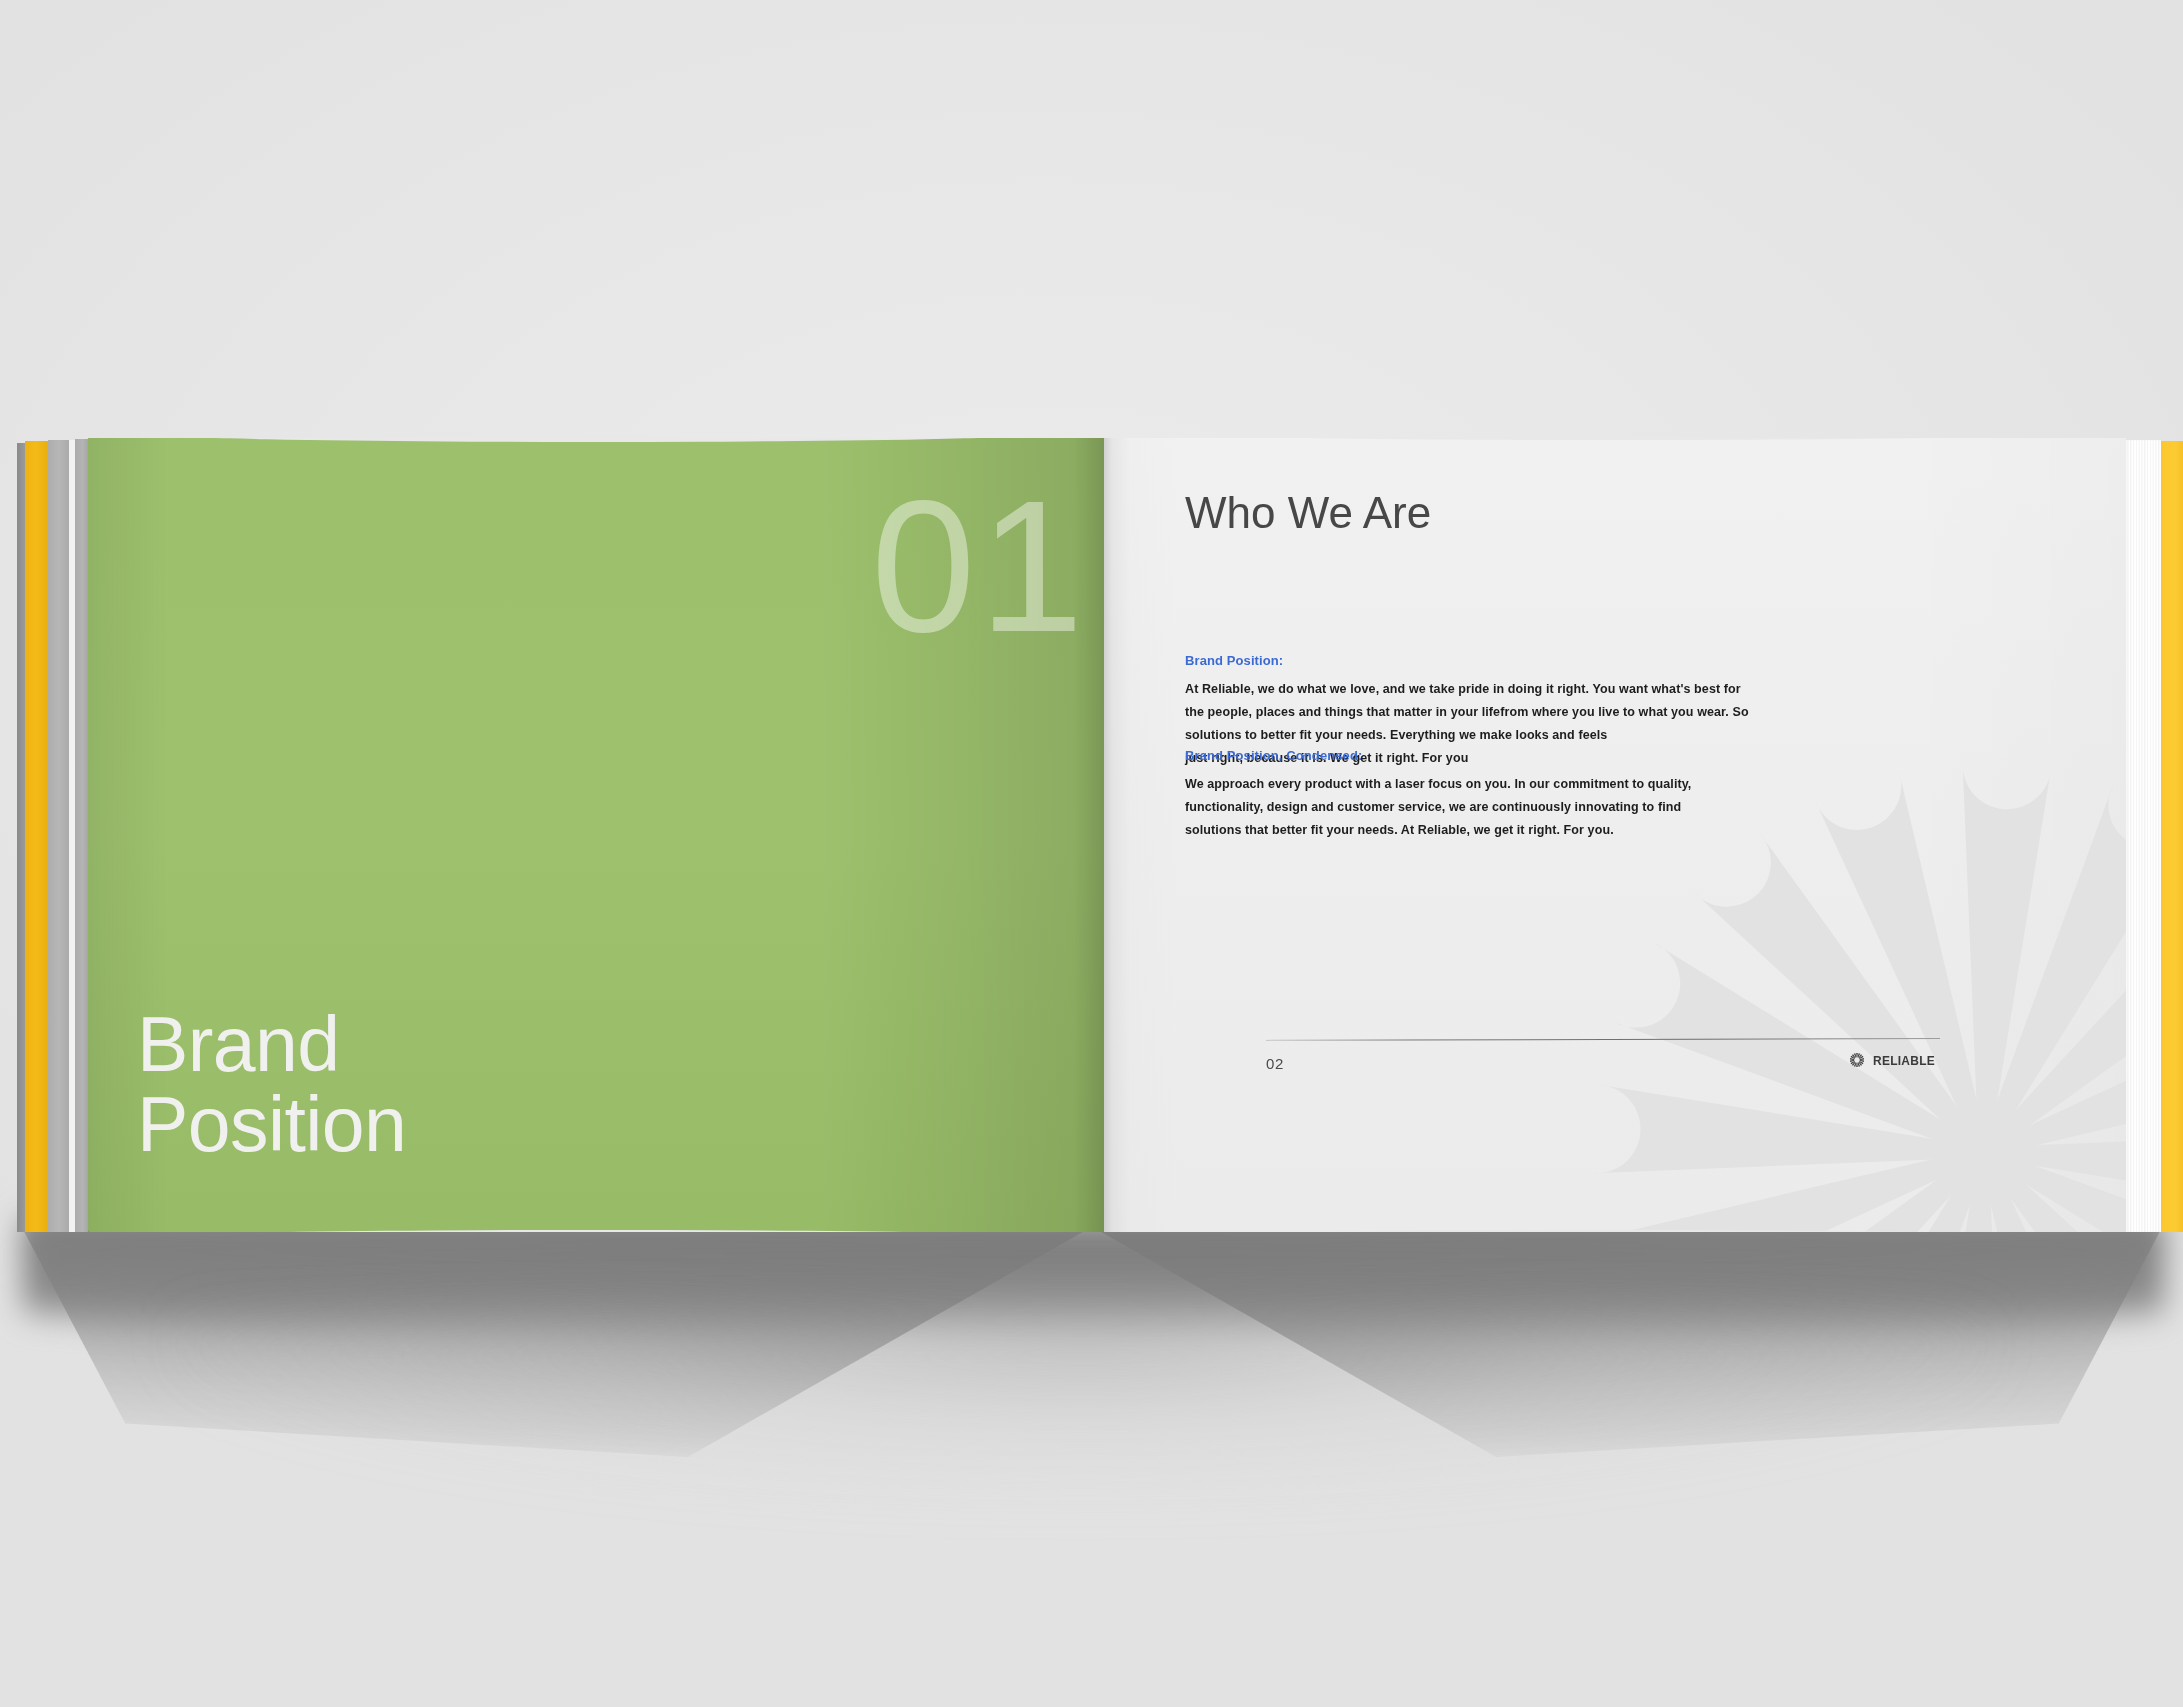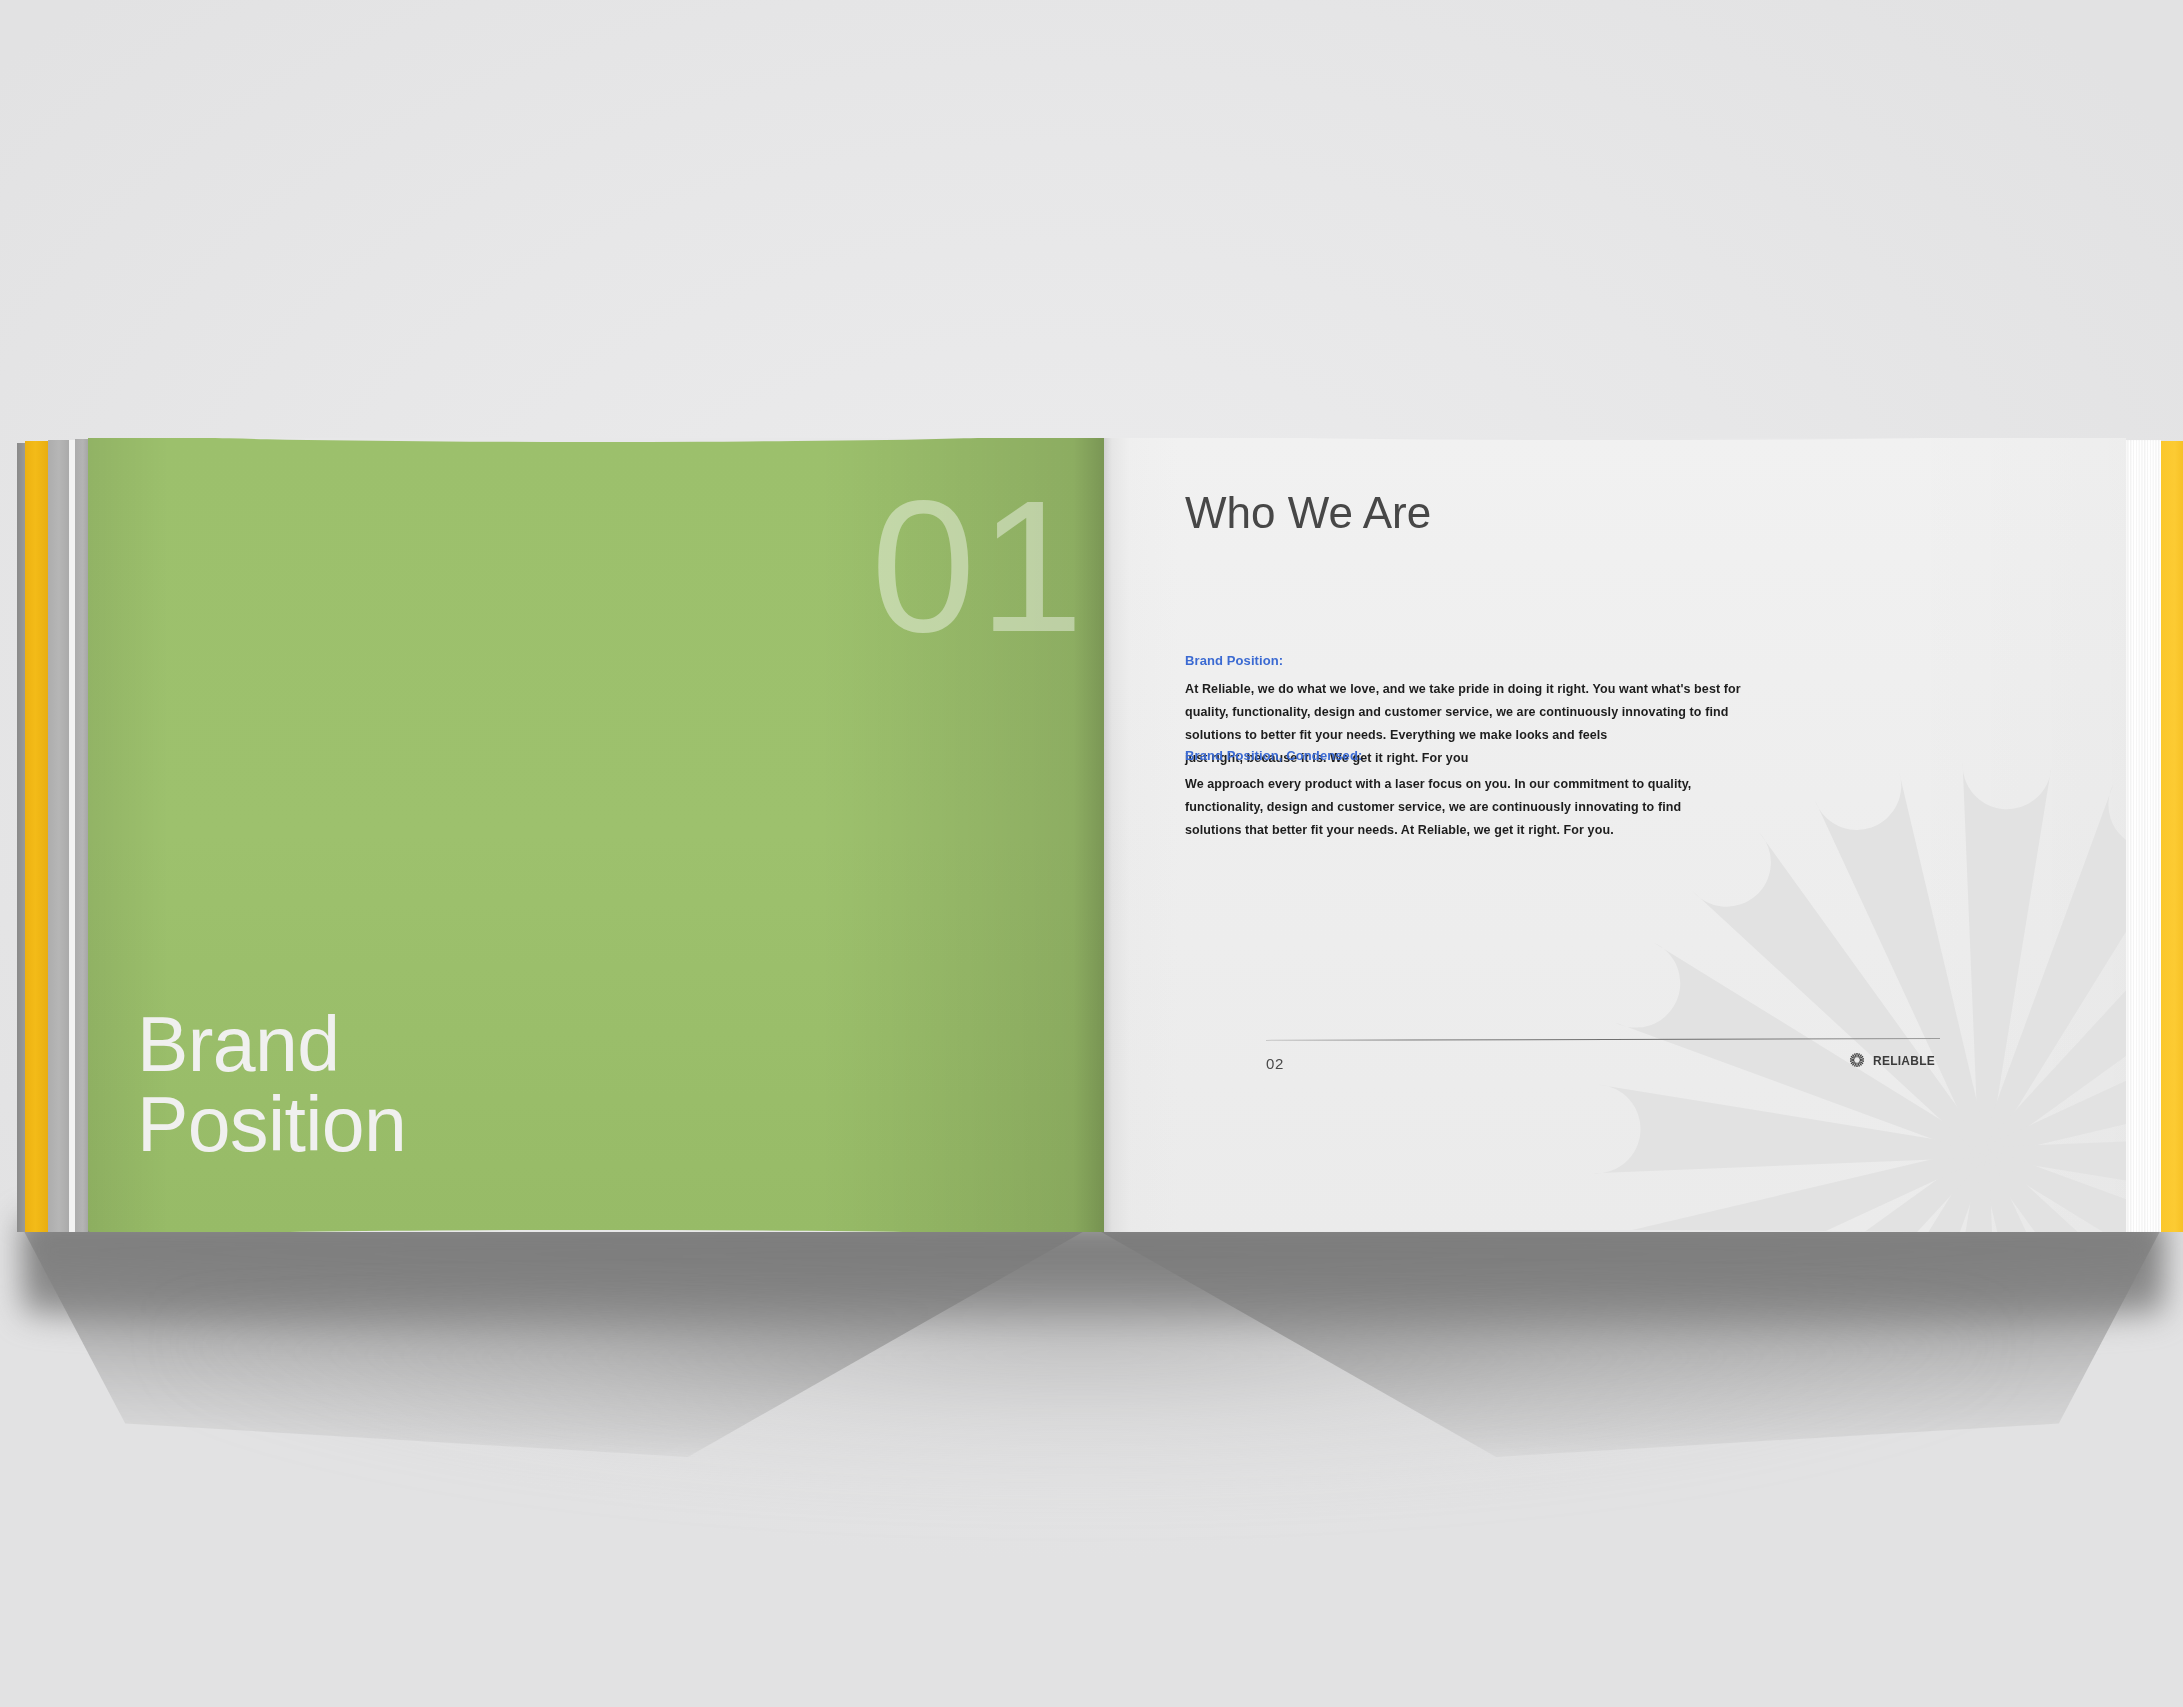--- a/index.html
+++ b/index.html
@@ -361,21 +361,21 @@
     </svg>
 
     <div id="rp-content">
 
       <h1 id="page-heading">Who We Are</h1>
 
       <div id="sec-1">
         <div class="sec-label">Brand Position:</div>
         <div class="sec-body">
           <span class="ln">At Reliable, we do what we love, and we take pride in doing it right. You want what's best for</span>
-          <span class="ln">quality, functionality, design and customer service, we are continuously innovating to find</span>
+          <span class="ln">the people, places and things that matter in your lifefrom where you live to what you wear. So</span>
           <span class="ln">solutions to better fit your needs. Everything we make looks and feels</span>
           <span class="ln">just right, because it is. We get it right. For you</span>
         </div>
       </div>
 
       <div id="sec-2">
         <div class="sec-label">Brand Position, Condensed:</div>
         <div class="sec-body">
           <span class="ln">We approach every product with a laser focus on you. In our commitment to quality,</span>
           <span class="ln">functionality, design and customer service, we are continuously innovating to find</span>

